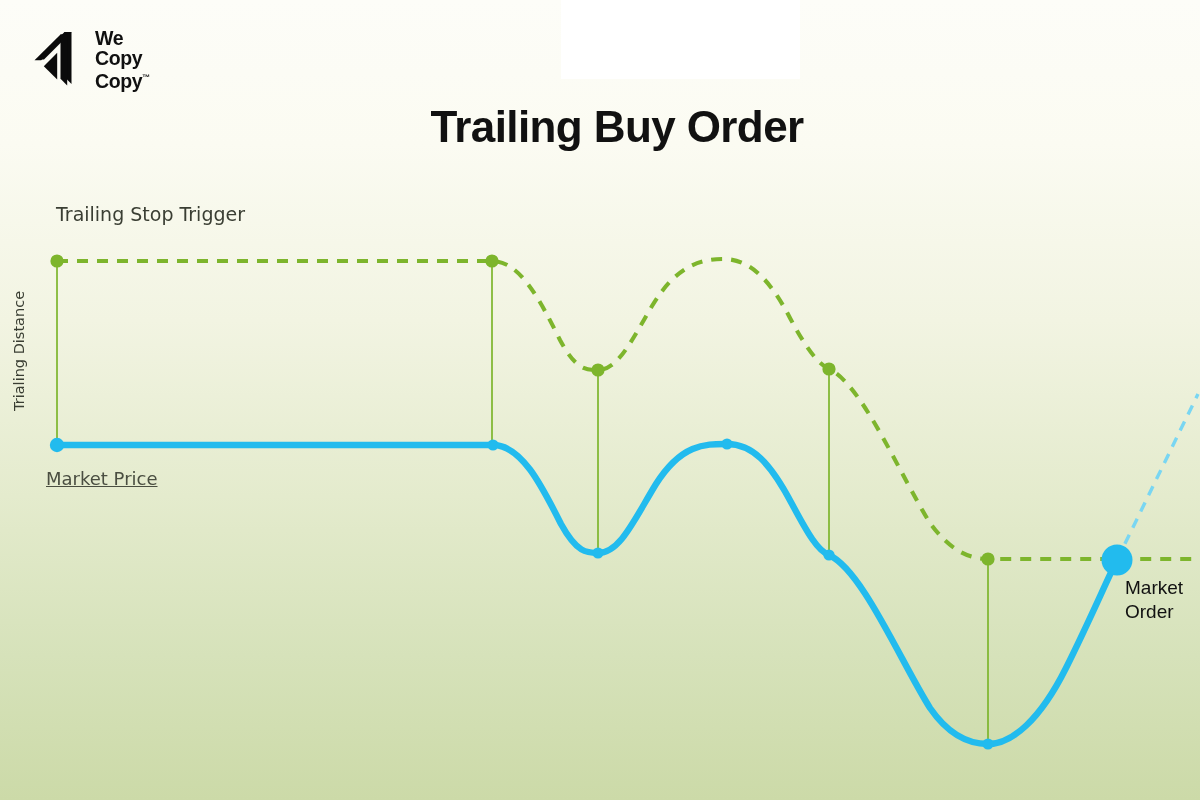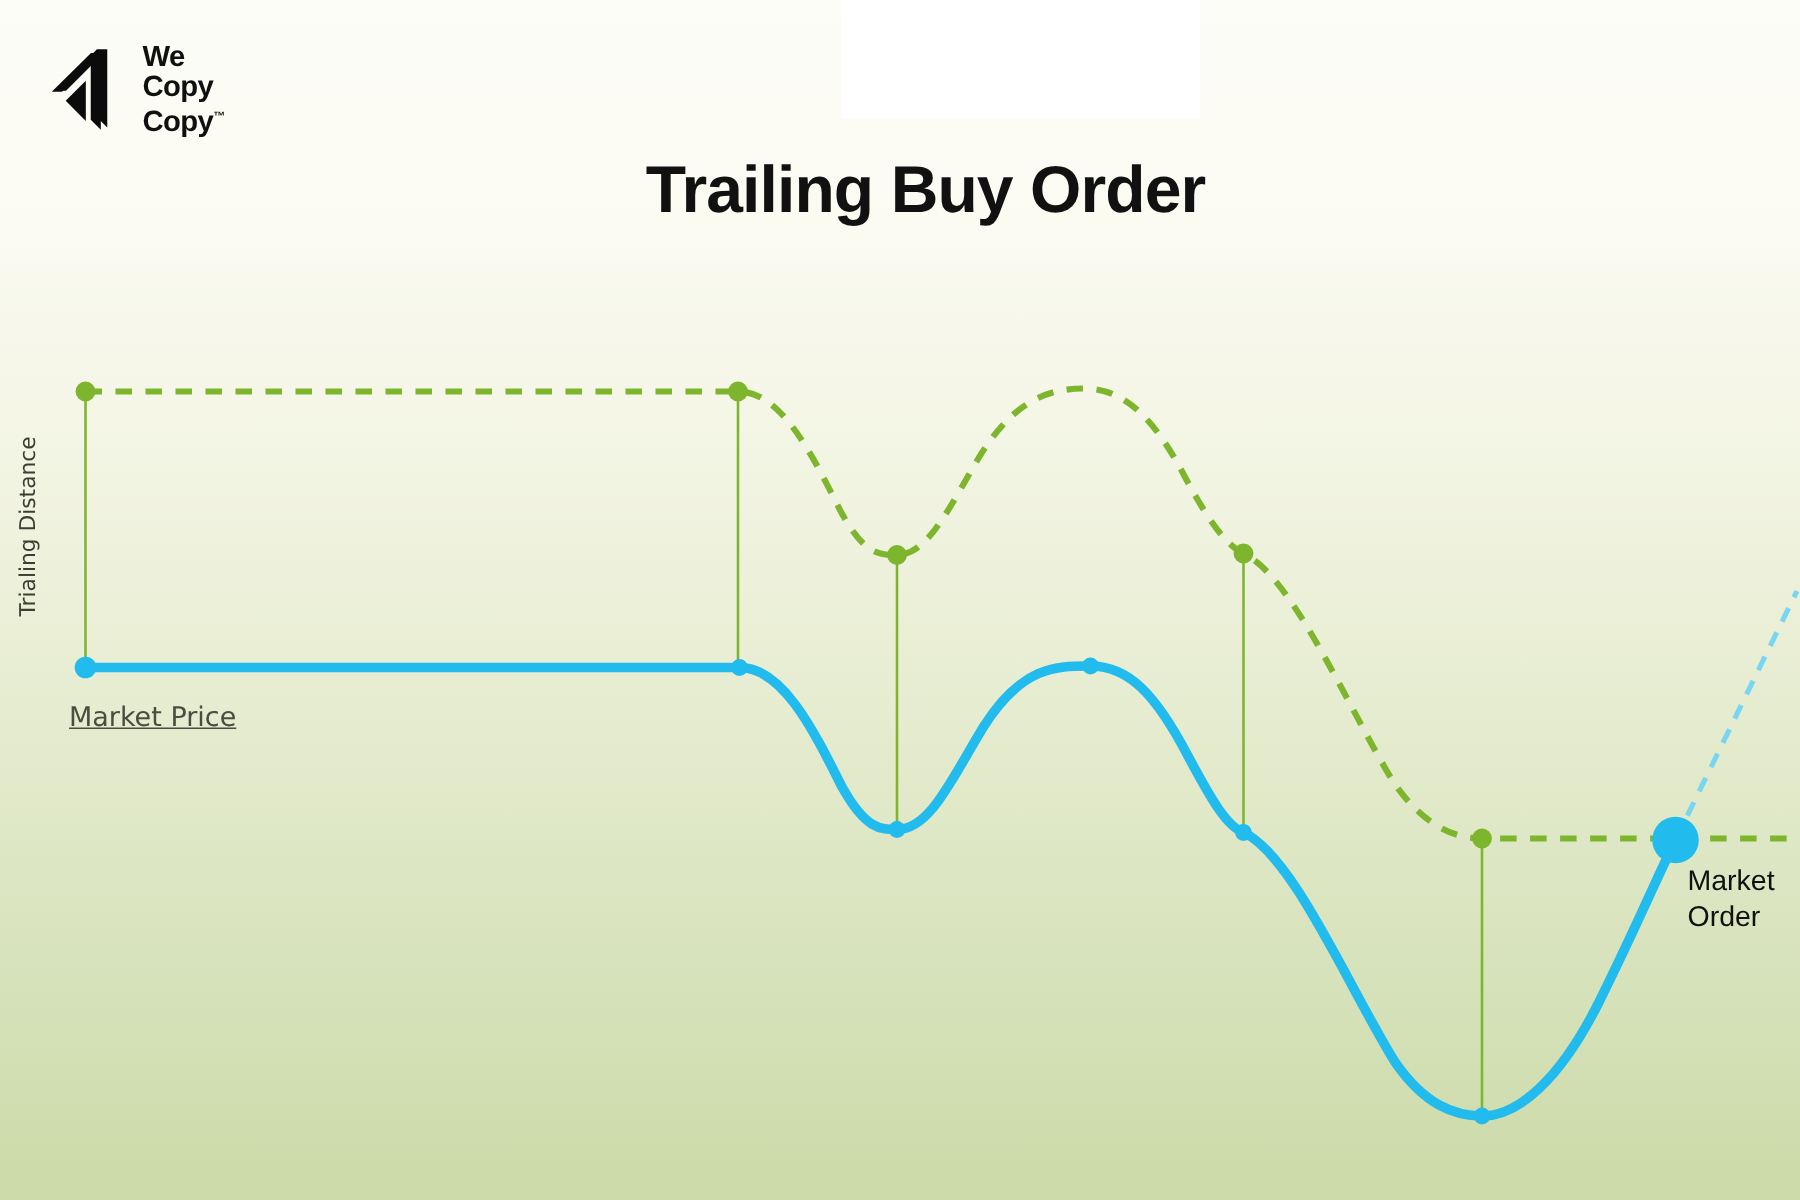--- a/index.html
+++ b/index.html
@@ -227,20 +227,21 @@
       <circle cx="493" cy="445" r="5.6"></circle>
       <circle cx="598" cy="553" r="5.6"></circle>
       <circle cx="727" cy="444" r="5.6"></circle>
       <circle cx="829" cy="555" r="5.6"></circle>
       <circle cx="988" cy="744" r="5.6"></circle>
     </g>
 
     <circle cx="1117" cy="560" r="15.5" fill="#22bbee"></circle>
   </svg>
 
+  <div class="annot" id="lbl-trailing-stop-trigger">Trailing Stop Trigger</div>
 
   <div class="annot" id="lbl-market-price">Market Price</div>
 
   <div class="annot" id="lbl-trialing-distance">Trialing Distance</div>
 
   <div class="annot" id="lbl-market-order">Market Order</div>
 
 </div>
 
 </body></html>

